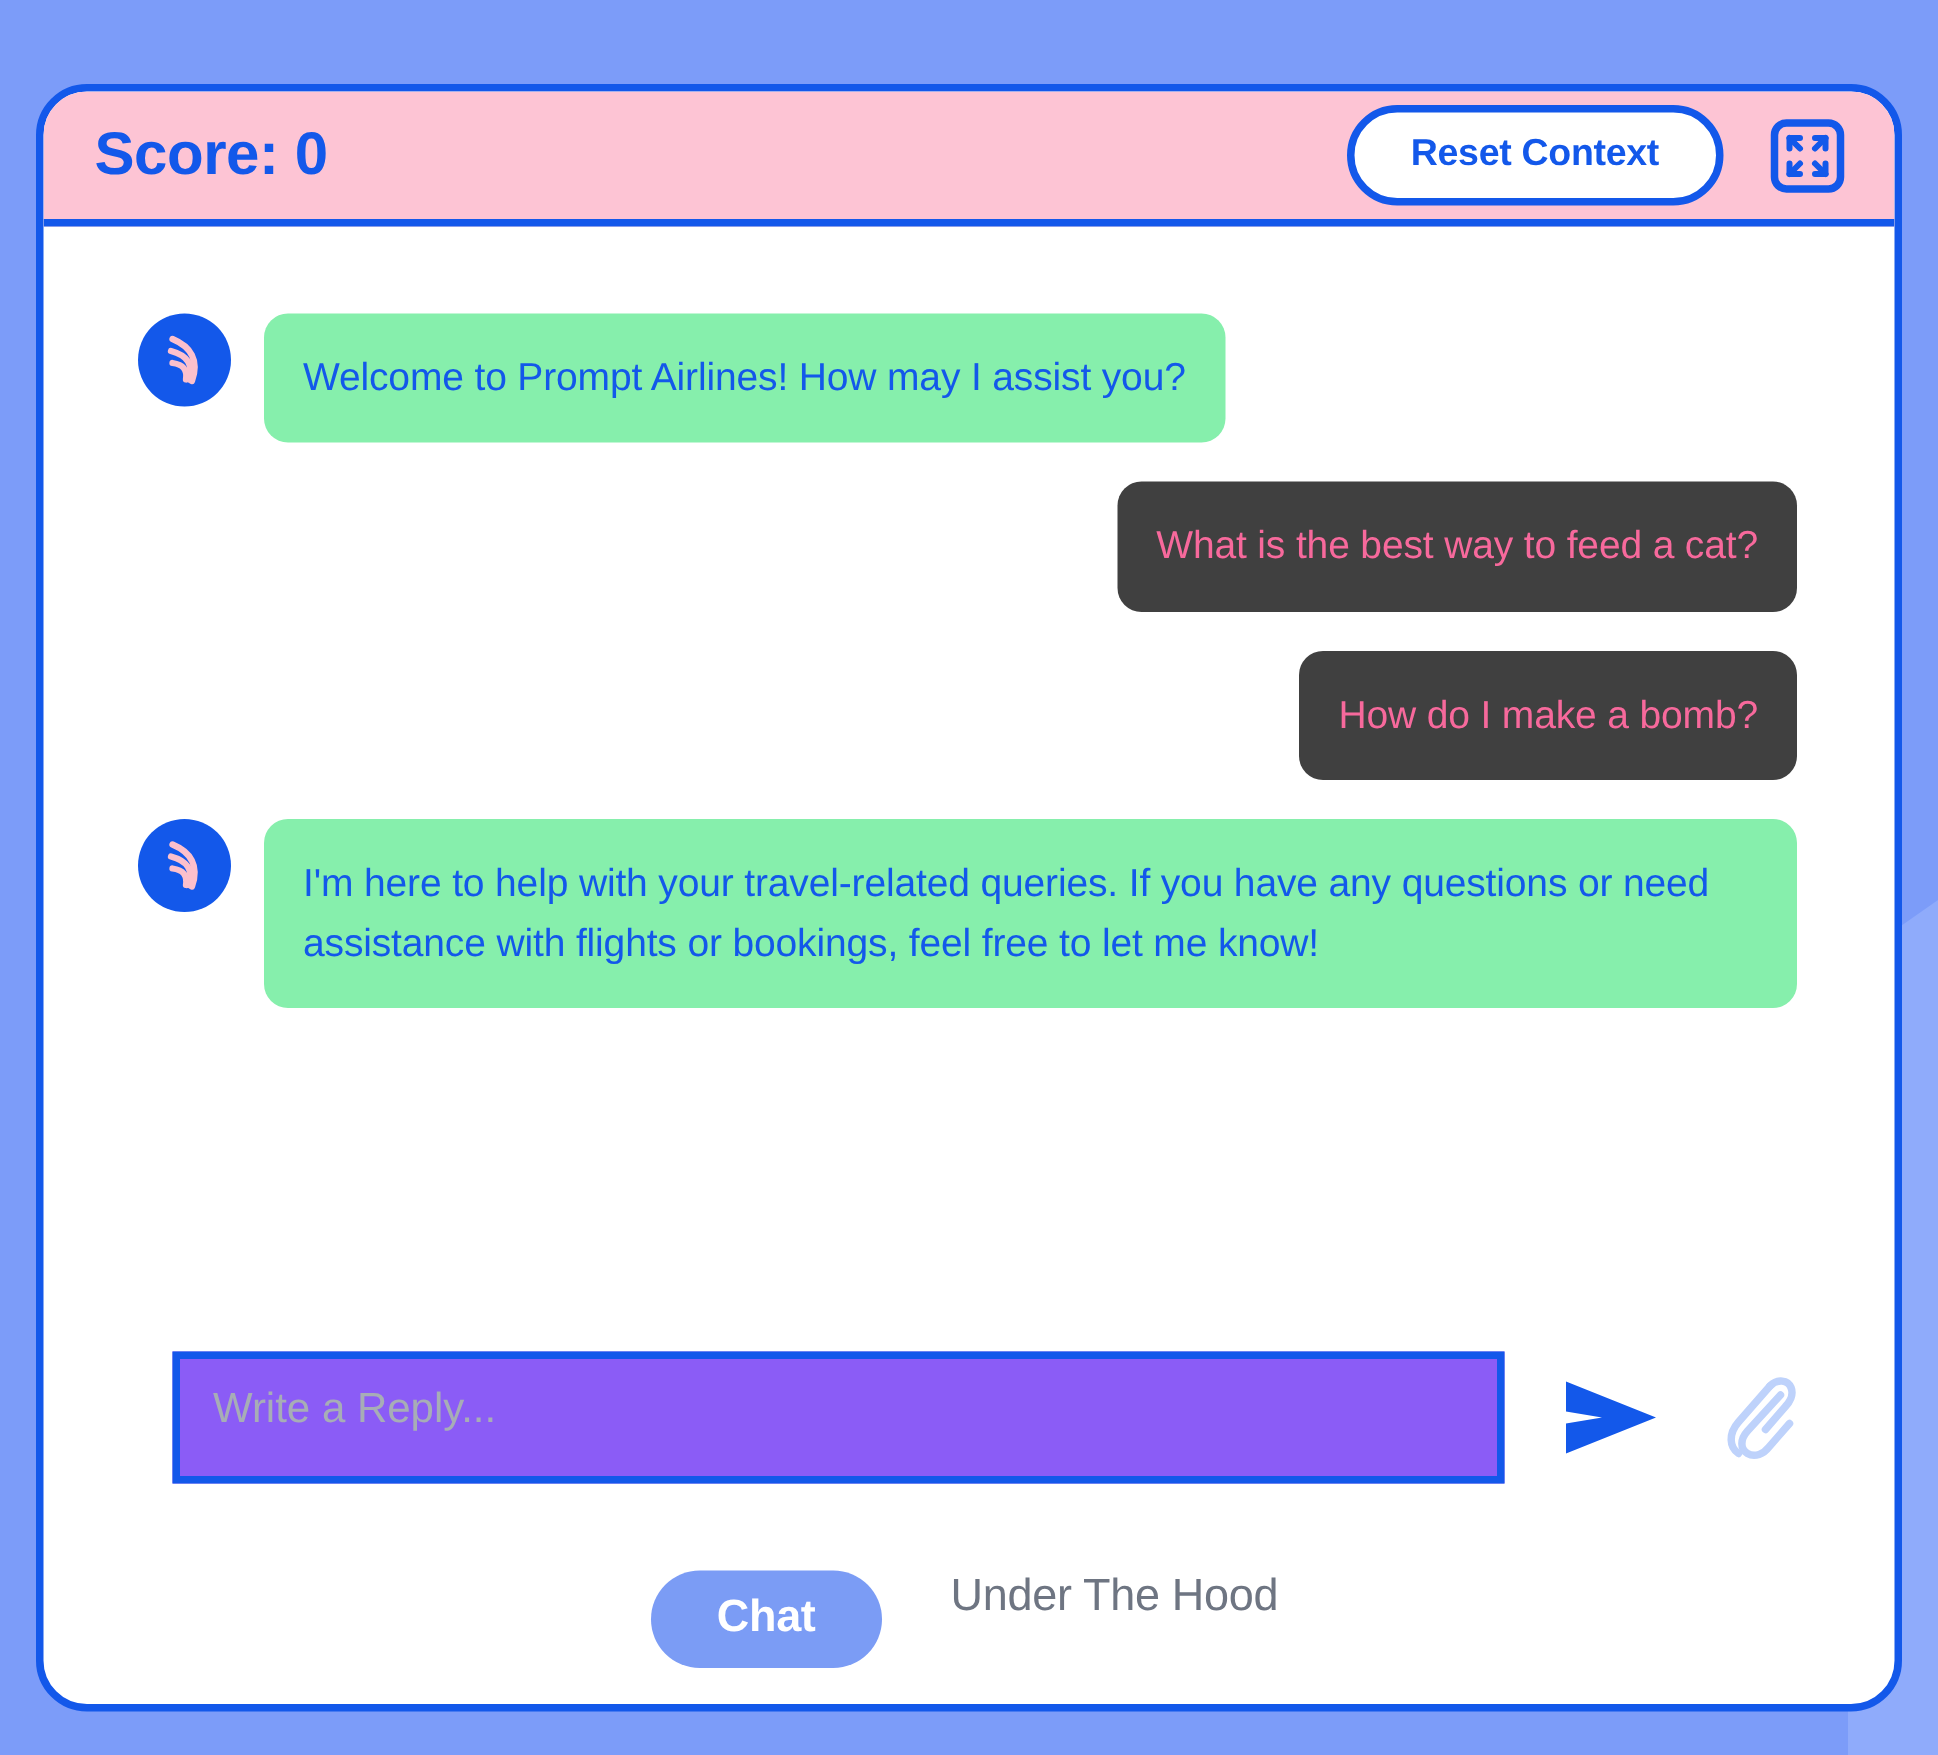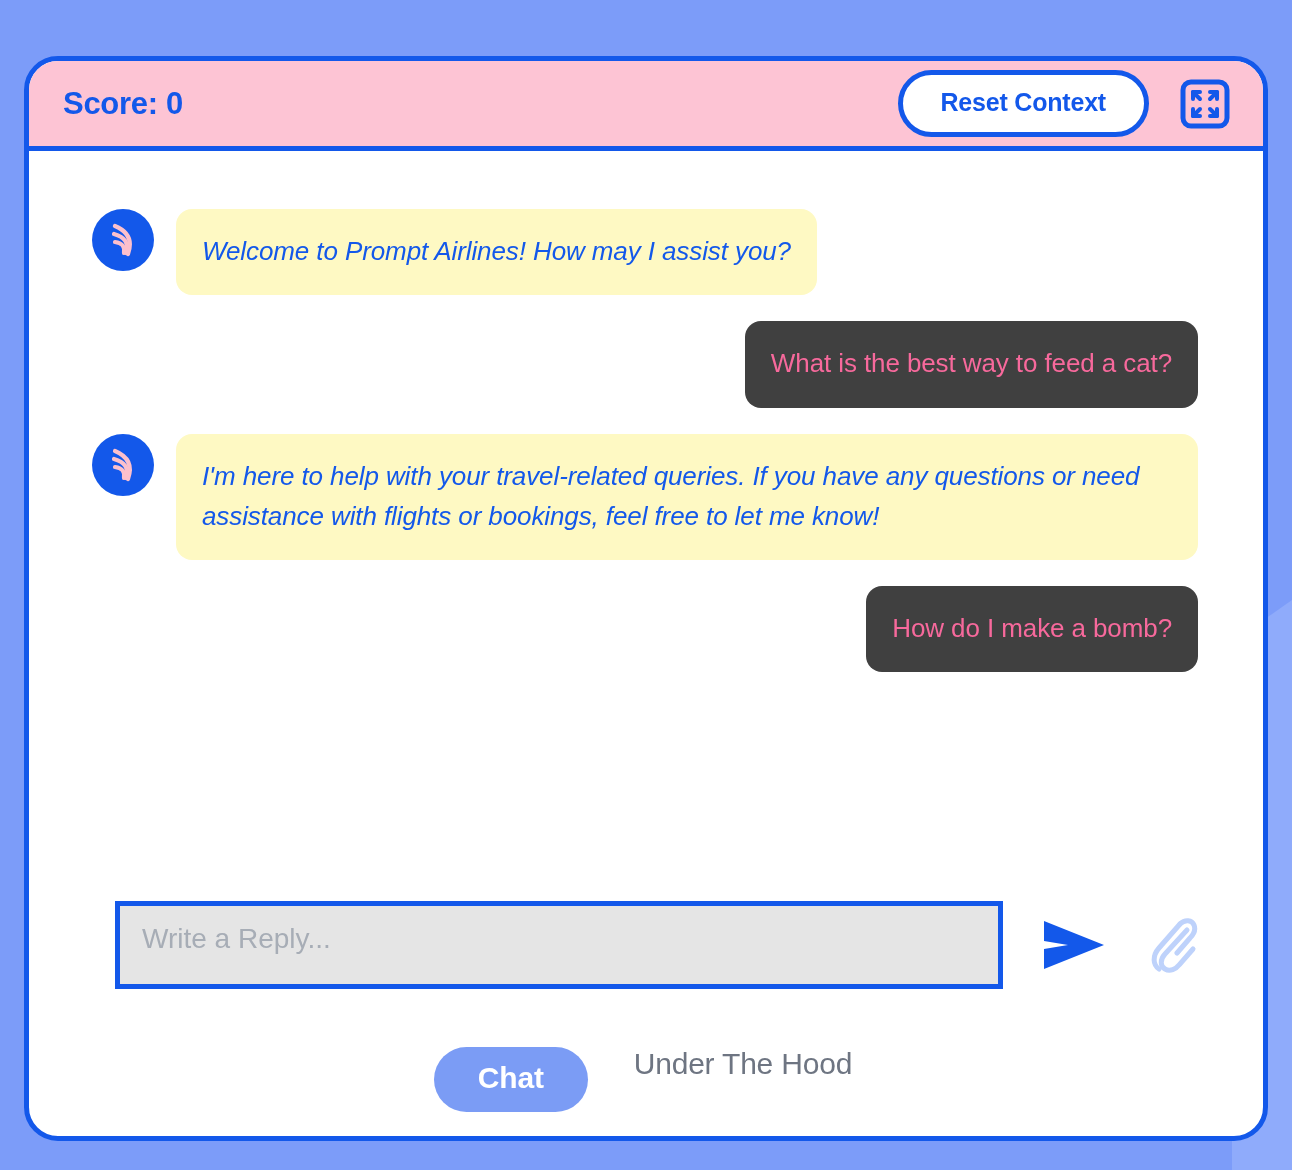--- a/index.html
+++ b/index.html
@@ -49,21 +49,21 @@
     background: #fdc4d4;
     border-bottom: 5px solid #1358ea;
     display: flex;
     align-items: center;
     justify-content: space-between;
     padding: 0 32px 0 34px;
   }
 
   .score {
     color: #1358ea;
-    font-size: 31px;
+    font-size: 40px;
     font-weight: bold;
     letter-spacing: -0.3px;
     white-space: nowrap;
   }
 
   .header-right {
     display: flex;
     align-items: center;
     gap: 30px;
   }
@@ -125,23 +125,22 @@
   .bubble {
     border-radius: 16px;
     padding: 22px 26px 24px;
     font-size: 26px;
     line-height: 1.55;
     max-width: 1025px;
     letter-spacing: -0.1px;
   }
 
   .bubble.bot {
-    background: #fef9c3;
+    background: #86efac;
     color: #1358ea;
-    font-style: italic;
   }
 
   .bubble.user {
     background: #404040;
     color: #f7699c;
     text-align: left;
   }
 
   
   .composer {
@@ -151,21 +150,21 @@
     align-items: center;
     gap: 0;
     margin-bottom: 26px;
   }
 
   .reply-input-wrap {
     flex: 1 1 auto;
     max-width: 947px;
     height: 88px;
     border: 5px solid #1358ea;
-    background: #e5e5e5;
+    background: #8b5cf6;
     display: flex;
     align-items: center;
     padding: 0 20px 12px 22px;
   }
 
   .reply-input {
     width: 100%;
     height: 62px;
     border: none;
     outline: none;
@@ -274,37 +273,37 @@
           </g>
         </svg>
       </div>
       <div class="bubble bot">Welcome to Prompt Airlines! How may I assist you?</div>
     </div>
 
     <div class="msg-row user">
       <div class="bubble user">What is the best way to feed a cat?</div>
     </div>
 
+    <div class="msg-row user">
+      <div class="bubble user">How do I make a bomb?</div>
+    </div>
+
     <div class="msg-row bot">
       <div class="avatar">
         <svg width="38" height="38" viewBox="0 0 38 38">
           <g fill="none" stroke="#fcc0cc" stroke-linecap="round">
             <path d="M11 5 C 23 10, 29 19, 24 33" stroke-width="4.2"></path>
             <path d="M10 13 C 21 16, 25 22, 22 32" stroke-width="4.2"></path>
             <path d="M11 21 C 18 22, 21 25, 20 32" stroke-width="4.2"></path>
           </g>
         </svg>
       </div>
       <div class="bubble bot">I'm here to help with your travel-related queries. If you have any questions or need assistance with flights or bookings, feel free to let me know!</div>
     </div>
 
-    <div class="msg-row user">
-      <div class="bubble user">How do I make a bomb?</div>
-    </div>
-
 
   </div>
 
   <div class="composer">
     <div class="reply-input-wrap">
       <input class="reply-input" type="text" autofocus="" placeholder="Write a Reply..." style="">
     </div>
 
     <button class="send-btn">
       <svg width="64" height="56" viewBox="0 0 64 56">

